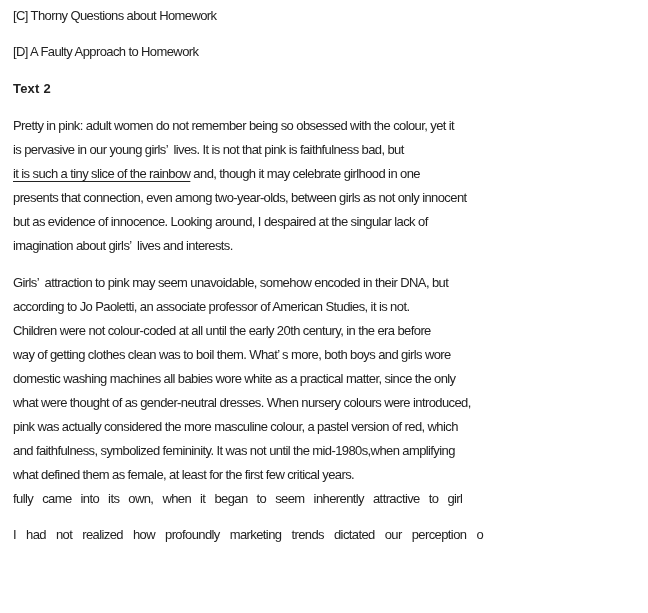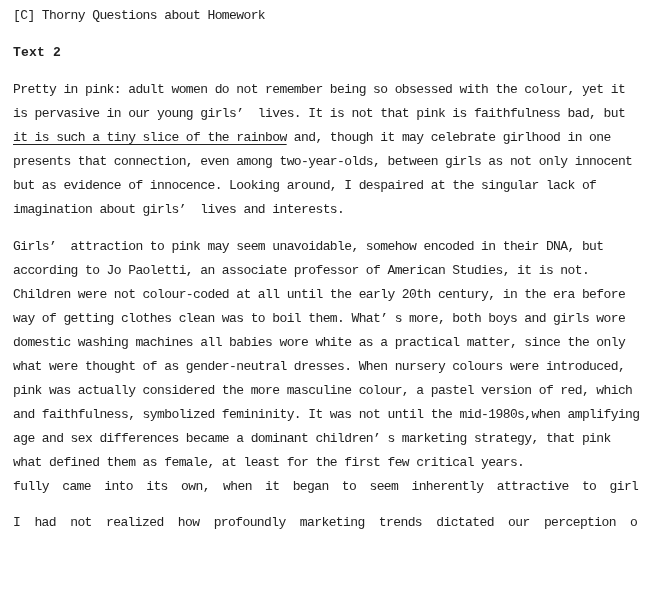--- a/index.html
+++ b/index.html
@@ -6,21 +6,21 @@
     margin: 0;
     padding: 0;
     background: #ffffff;
   }
   .page {
     position: relative;
     width: 648px;
     height: 613px;
     overflow: hidden;
     background: #ffffff;
-    font-family: Liberation Mono, monospace;
+    font-family: Liberation Sans, sans-serif;
     font-size: 13px;
     letter-spacing: -0.6px;
     color: #222222;
   }
   .line {
     white-space: pre;
     height: 24px;
     line-height: 24px;
     margin-left: 13px;
   }
@@ -36,20 +36,21 @@
   
   .stretch-a { word-spacing: 6px; }
   .stretch-b { word-spacing: 7px; }
 </style>
 </head>
 <body>
 
 <div class="page">
 
   <div class="line opt-c">[C] Thorny Questions about Homework</div>
+  <div class="line opt-d">[D] A Faulty Approach to Homework</div>
 
   <div class="line title">Text 2</div>
 
   <div class="para">
     <div class="line">Pretty in pink: adult women do not remember being so obsessed with the colour, yet it</div>
     <div class="line">is pervasive in our young girls’  lives. It is not that pink is faithfulness bad, but</div>
     <div class="line"><span class="u">it is such a tiny slice of the rainbow</span><span> and, though it may celebrate girlhood in one</span></div>
     <div class="line">presents that connection, even among two-year-olds, between girls as not only innocent</div>
     <div class="line">but as evidence of innocence. Looking around, I despaired at the singular lack of</div>
     <div class="line">imagination about girls’  lives and interests.</div>
@@ -57,21 +58,20 @@
 
   <div class="para">
     <div class="line">Girls’  attraction to pink may seem unavoidable, somehow encoded in their DNA, but</div>
     <div class="line">according to Jo Paoletti, an associate professor of American Studies, it is not.</div>
     <div class="line">Children were not colour-coded at all until the early 20th century, in the era before</div>
     <div class="line">way of getting clothes clean was to boil them. What’ s more, both boys and girls wore</div>
     <div class="line">domestic washing machines all babies wore white as a practical matter, since the only</div>
     <div class="line">what were thought of as gender-neutral dresses. When nursery colours were introduced,</div>
     <div class="line">pink was actually considered the more masculine colour, a pastel version of red, which</div>
     <div class="line">and faithfulness, symbolized femininity. It was not until the mid-1980s,when amplifying</div>
-    <div class="line">age and sex differences became a dominant children’ s marketing strategy, that pink</div>
     <div class="line">what defined them as female, at least for the first few critical years.</div>
     <div class="line stretch-a">fully came into its own, when it began to seem inherently attractive to girl</div>
   </div>
 
   <div class="para para-last">
     <div class="line stretch-b">I had not realized how profoundly marketing trends dictated our perception o</div>
   </div>
 
 </div>
 

